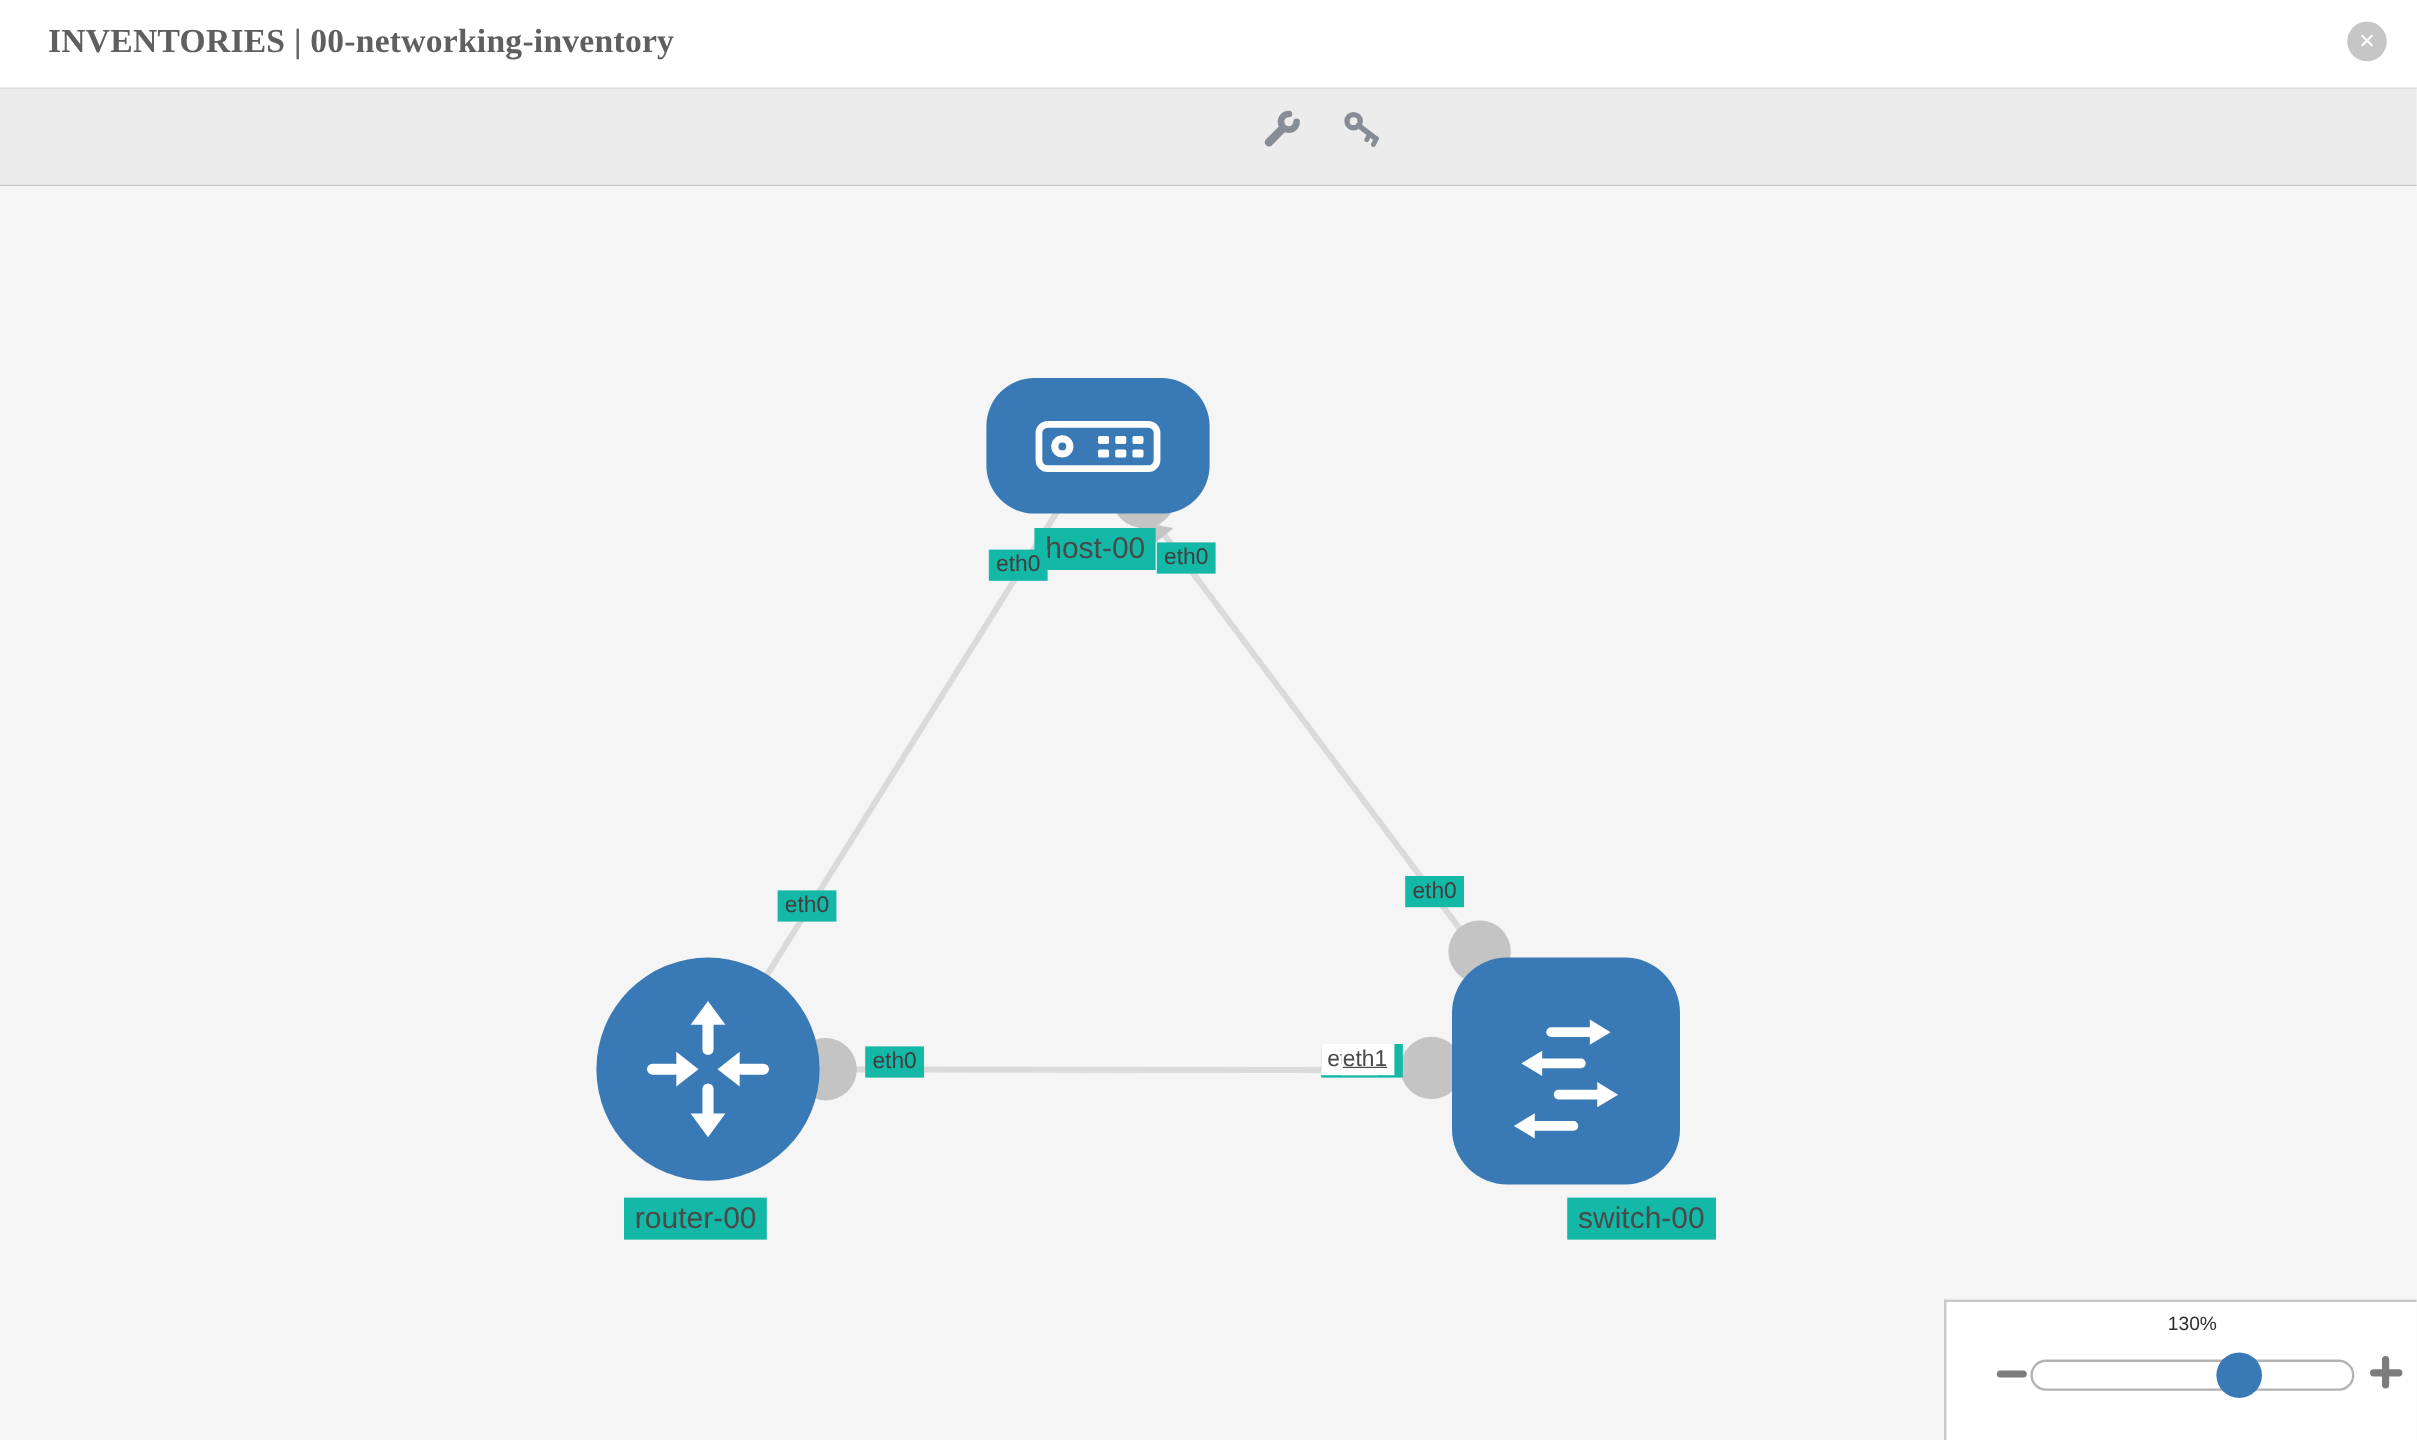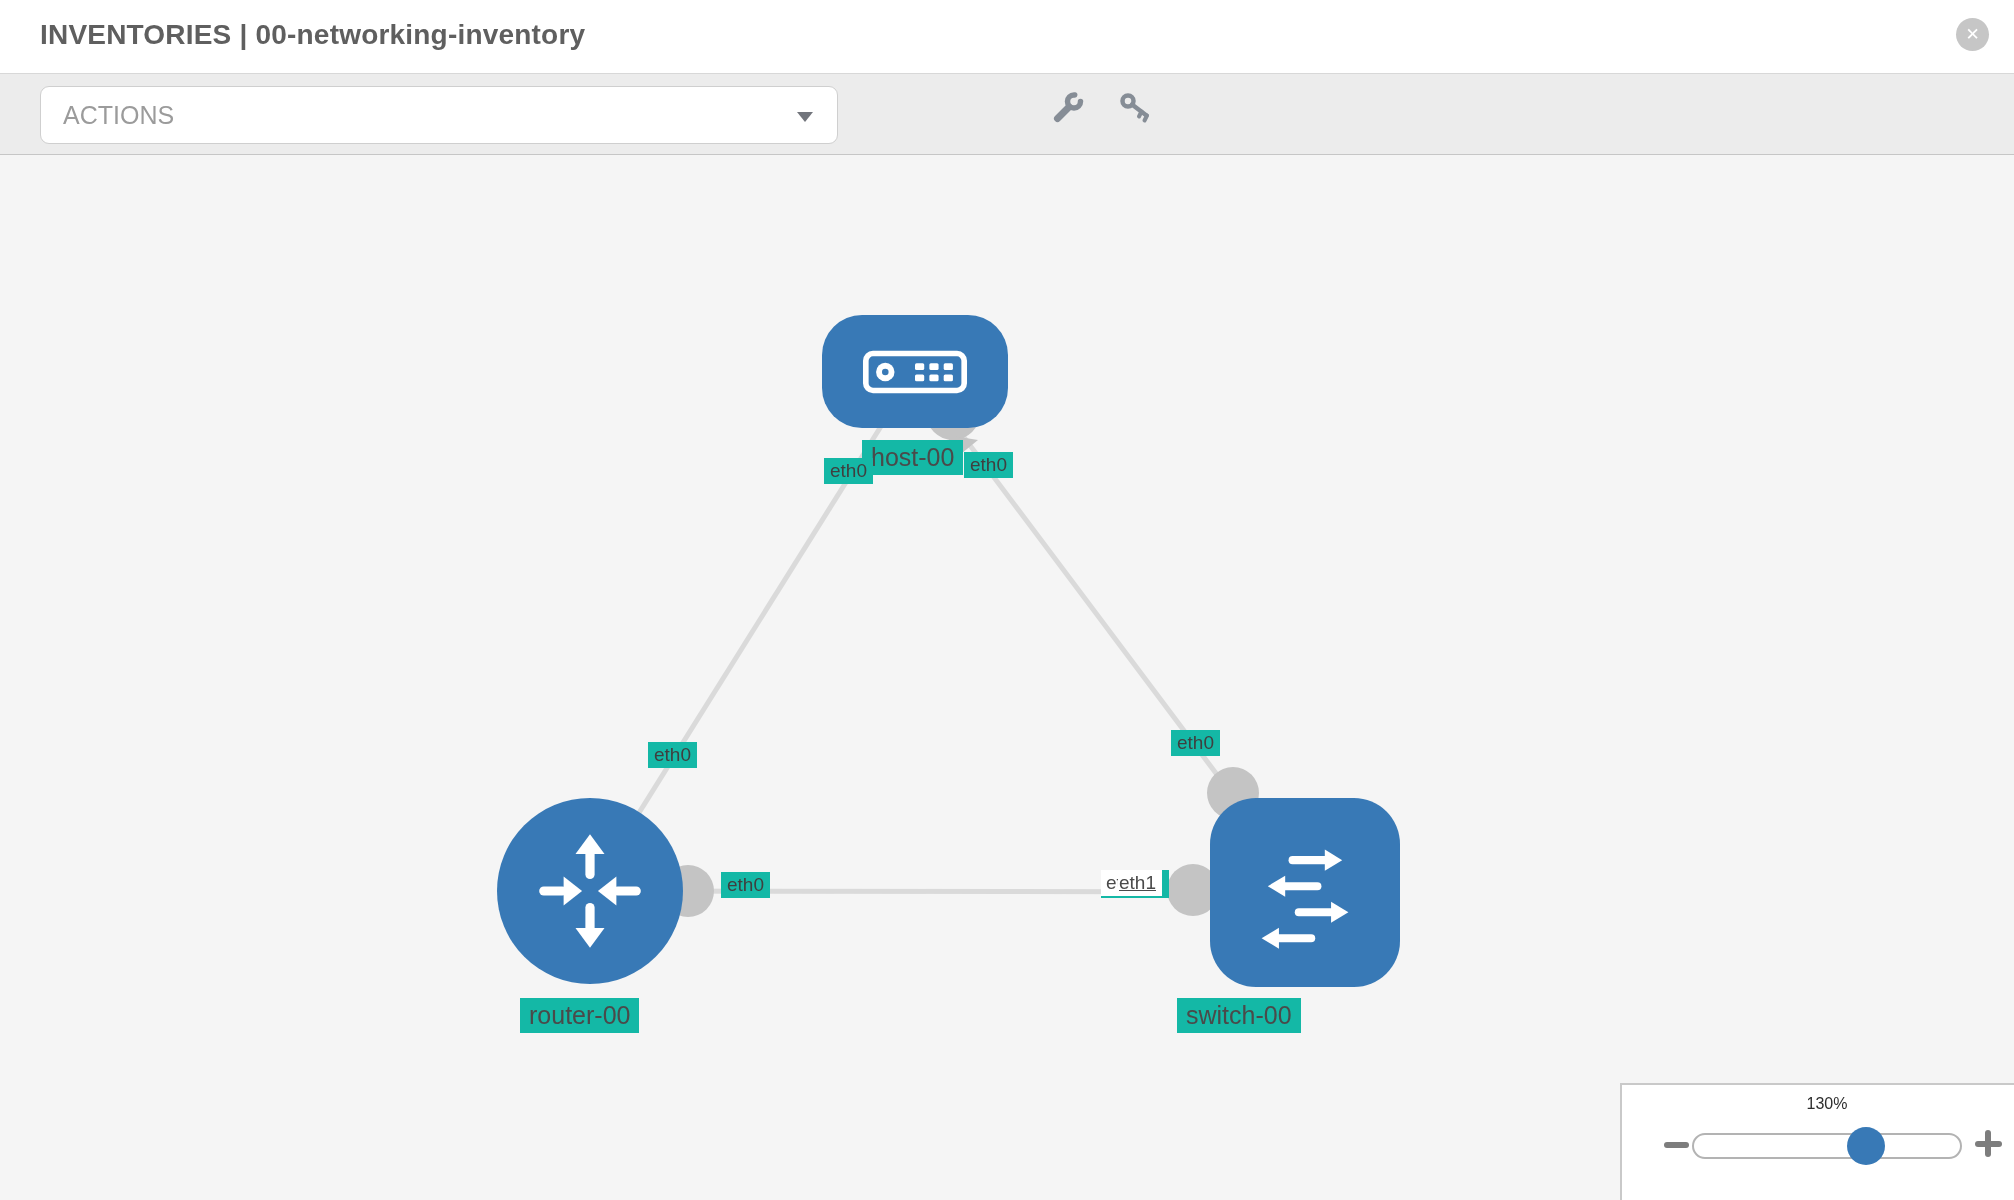--- a/index.html
+++ b/index.html
@@ -11,21 +11,21 @@
     --canvas-bg:#f5f5f5;
     --muted-text:#9b9b9b;
     --icon-gray:#868d96;
   }
   *{box-sizing:border-box;margin:0;padding:0;}
   html,body{width:2014px;height:1200px;overflow:hidden;}
   body{font-family:"Liberation Sans","DejaVu Sans",sans-serif;background:#fff;position:relative;}
 
   
   .header{position:absolute;left:0;top:0;width:2014px;height:73px;background:#fff;}
-  .header .title{position:absolute;left:40px;top:19px;font-size:28px;font-weight:bold;color:#5f5f5f;letter-spacing:.2px;}
+  .header .title{position:absolute;left:40px;top:19px;font-size:28px;font-weight:bold;color:#5f5f5f;letter-spacing:.2px;font-family:Liberation Serif, serif;}
   .close-btn{position:absolute;left:1956px;top:18px;width:33px;height:33px;border-radius:50%;
     background:#c6c6c6;color:#fff;font-size:17px;font-weight:bold;line-height:33px;text-align:center;cursor:pointer;}
 
   
   .toolbar{position:absolute;left:0;top:73px;width:2014px;height:82px;background:var(--toolbar-bg);
     border-top:1px solid #d8d8d8;border-bottom:1px solid #c6c6c6;}
   .combo{position:absolute;top:12px;height:58px;background:#fff;border:1px solid #cfcfcf;border-radius:9px;
     font-size:25px;color:var(--muted-text);line-height:56px;padding-left:22px;cursor:pointer;}
   .combo .caret{position:absolute;right:24px;top:25px;width:0;height:0;
     border-left:8px solid transparent;border-right:8px solid transparent;border-top:10px solid #72757c;}
@@ -42,21 +42,21 @@
   .node{position:absolute;display:flex;align-items:center;justify-content:center;background:var(--node-blue);cursor:pointer;}
   .node.host{left:822px;top:160px;width:186px;height:113px;border-radius:40px;}
   .node.router{left:497px;top:643px;width:186px;height:186px;border-radius:50%;}
   .node.switch{left:1210px;top:643px;width:190px;height:189px;border-radius:46px;}
 
   .chip{position:absolute;background:#14b8a6;color:var(--chip-text);white-space:nowrap;}
   .chip.name{font-size:25px;padding:3px 9px;}
   .chip.iface{font-size:19px;padding:2px 6px;color:#3f3f3f;}
   .chip.host-name{left:862px;top:285px;}
   .chip.router-name{left:520px;top:843px;}
-  .chip.switch-name{left:1177px;top:843px;}
+  .chip.switch-name{left:1306px;top:843px;}
   .chip.if-host-left{left:824px;top:303px;}
   .chip.if-host-right{left:964px;top:297px;}
   .chip.if-router-top{left:648px;top:587px;}
   .chip.if-switch-top{left:1171px;top:575px;}
   .chip.if-mid-left{left:721px;top:717px;}
   .chip.if-overlap{left:1101px;top:715px;height:28px;width:68px;padding:0;}
   .chip.if-overlap .back{position:absolute;left:0;top:0;background:#fff;font-size:19px;padding:2px 5px;}
   .chip.if-overlap .front{position:absolute;left:17px;top:0;background:#fff;font-size:19px;padding:2px 6px 2px 1px;text-decoration:underline;}
 
   
@@ -73,24 +73,20 @@
 </style>
 </head>
 <body>
 
 <div class="header">
   <div class="title">INVENTORIES | 00-networking-inventory</div>
   <div class="close-btn">✕</div>
 </div>
 
 <div class="toolbar">
-  <div class="combo actions">
-    <span>ACTIONS</span>
-    <span class="caret"></span>
-  </div>
 
   <svg class="tool-icon wrench" viewBox="0 0 36 36">
     <line x1="8.5" y1="28.5" x2="20" y2="17" stroke="#868d96" stroke-width="7" stroke-linecap="round"></line>
     <circle cx="25" cy="11.5" r="6.5" fill="none" stroke="#868d96" stroke-width="5.5" stroke-dasharray="30.6 10.2" stroke-linecap="round"></circle>
   </svg>
 
   <svg class="tool-icon key" viewBox="0 0 36 36">
     <circle cx="11" cy="11" r="5.5" fill="none" stroke="#868d96" stroke-width="4.5"></circle>
     <line x1="15" y1="14.5" x2="29.5" y2="25.5" stroke="#868d96" stroke-width="4.5" stroke-linecap="round"></line>
     <line x1="24.5" y1="21.5" x2="22" y2="26.5" stroke="#868d96" stroke-width="4" stroke-linecap="round"></line>

